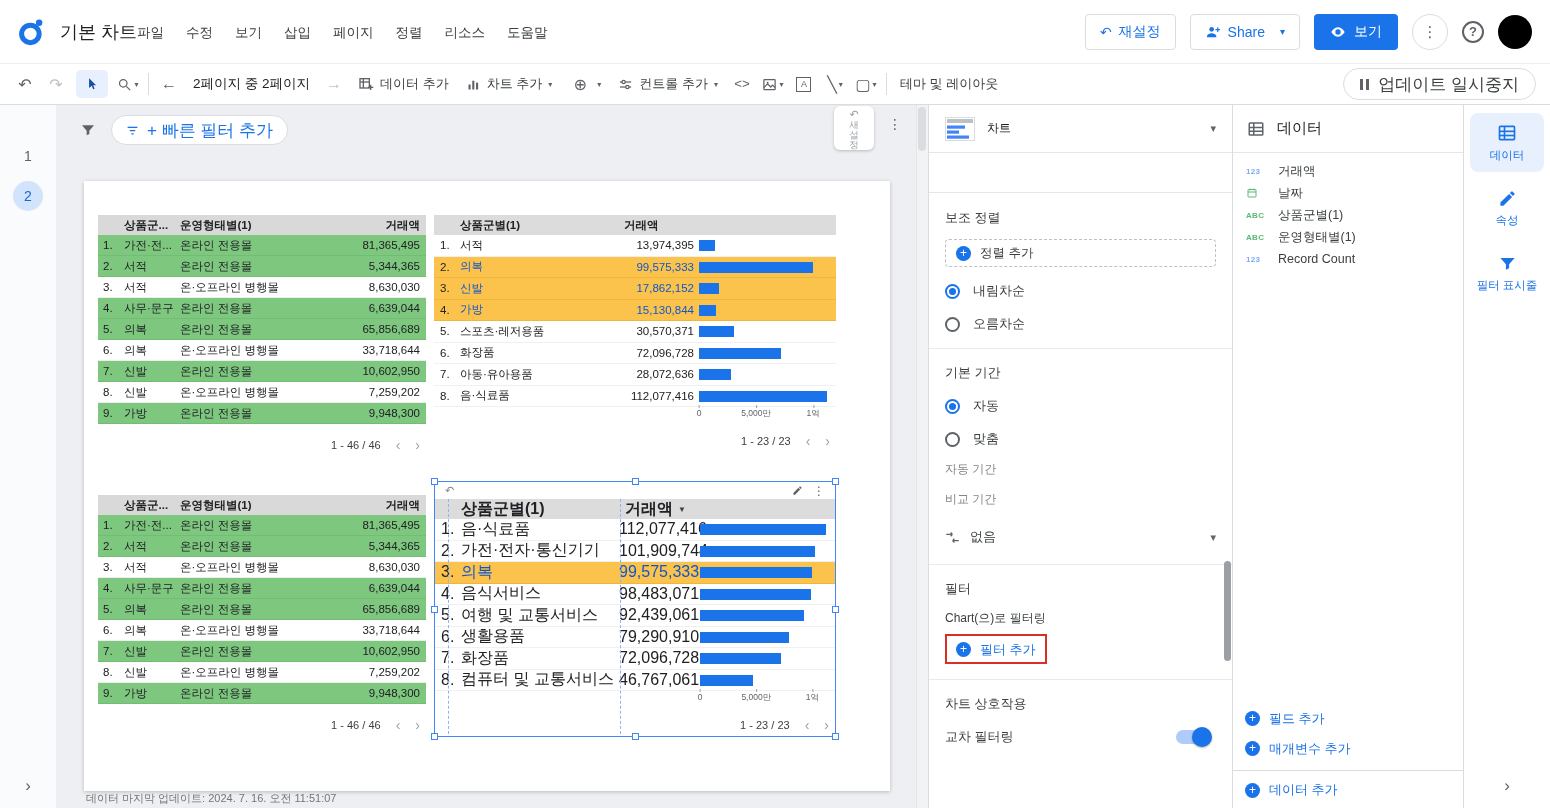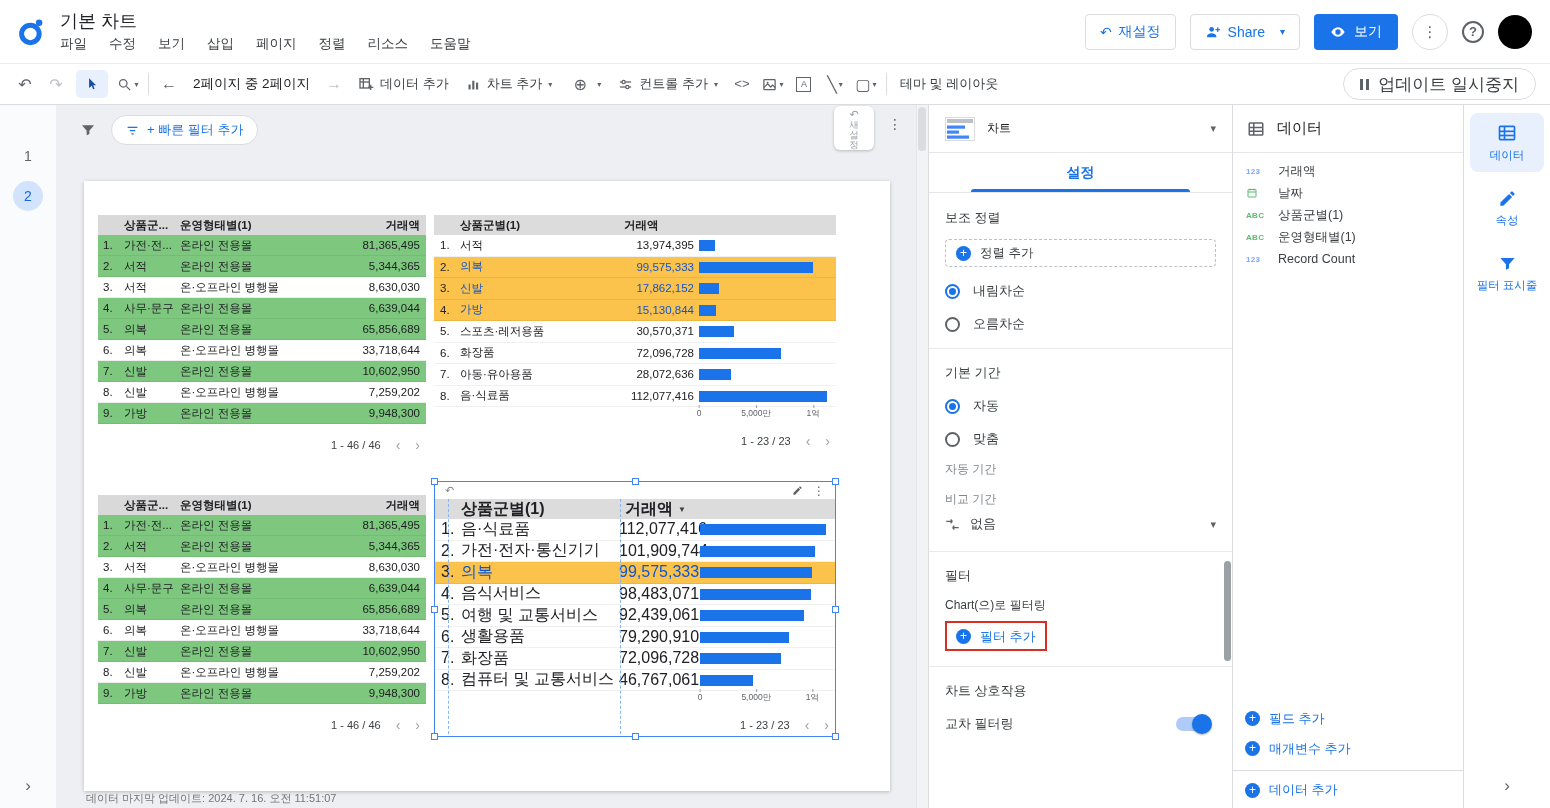--- a/index.html
+++ b/index.html
@@ -3,21 +3,21 @@
 <meta charset="utf-8">
 <style>
   * { box-sizing: border-box; margin: 0; padding: 0; }
   html,body { width:1550px; height:808px; overflow:hidden; background:#fff;
     font-family:"Liberation Sans","DejaVu Sans",sans-serif; color:#202124; cursor:default; }
   button { font-family:inherit; cursor:pointer; }
 
   
   .app-header{height:64px;display:flex;align-items:center;padding:0 18px 0 12px;border-bottom:1px solid #eceef0;background:#fff;}
   .logo{width:38px;height:38px;margin-right:10px;flex:none;display:flex;align-items:center;justify-content:center;}
-  .title-block{display:flex;flex-direction:column;justify-content:space-between;}
+  .title-block{display:flex;flex-direction:row;justify-content:space-between;}
   .doc-title{font-size:18px;line-height:22px;color:#202124;}
   .menubar{display:flex;gap:22px;font-size:13.5px;color:#3c4043;margin-top:3px;}
   .menu-item{cursor:pointer;}
   .hdr-spacer{flex:1;}
   .hdr-right{display:flex;align-items:center;gap:14px;}
   .btn-outline{height:36px;display:flex;align-items:center;gap:7px;border:1px solid #dadce0;border-radius:4px;background:#fff;color:#1a73e8;font-size:14px;padding:0 14px;}
   .btn-outline .caret{font-size:10px;color:#1a73e8;padding-left:8px;}
   .btn-primary{height:36px;display:flex;align-items:center;gap:8px;border:none;border-radius:4px;background:#1a73e8;color:#fff;font-size:14px;padding:0 16px;}
   .kebab-ring{width:36px;height:36px;border:1px solid #dadce0;border-radius:50%;display:flex;align-items:center;justify-content:center;color:#5f6368;font-size:15px;}
   .help-btn{width:22px;height:22px;border:2px solid #5f6368;border-radius:50%;color:#5f6368;font-size:13px;font-weight:bold;display:flex;align-items:center;justify-content:center;background:#fff;}
@@ -43,21 +43,21 @@
   .page-rail{width:56px;background:#fafbfc;position:relative;flex:none;padding-top:26px;}
   .page-num{width:30px;height:30px;margin:10px auto;display:flex;align-items:center;justify-content:center;border-radius:50%;font-size:14px;color:#5f6368;}
   .page-num.current{background:#d2e3fc;color:#1967d2;}
   .rail-expand{position:absolute;bottom:12px;left:0;right:0;text-align:center;color:#5f6368;font-size:17px;}
 
   .canvas-area{flex:1;background:#edeff2;position:relative;overflow:hidden;}
   .v-track{position:absolute;top:0;right:0;bottom:0;width:12px;background:#f1f3f4;border-left:1px solid #e4e6e9;}
   .v-thumb{position:absolute;top:2px;right:2px;width:8px;height:44px;background:#dadce0;border-radius:4px;}
 
   .filter-bar{position:absolute;left:24px;top:10px;display:flex;align-items:center;gap:15px;z-index:2;}
-  .quick-pill{height:30px;border:1px solid #dadce0;border-radius:16px;background:#fff;display:flex;align-items:center;gap:8px;padding:0 14px;color:#1a73e8;font-size:13px;}
+  .quick-pill{height:30px;border:1px solid #dadce0;border-radius:16px;background:#fff;display:flex;align-items:center;gap:8px;padding:0 14px;color:#1a73e8;font-size:17px;}
 
   .mini-panel{position:absolute;top:1px;right:54px;width:40px;height:44px;background:#fff;border-radius:6px;box-shadow:0 1px 3px rgba(60,64,67,.3);display:flex;flex-direction:column;align-items:center;padding-top:2px;z-index:3;}
   .mp-undo{color:#9aa0a6;font-size:11px;line-height:12px;}
   .mp-text{width:13px;font-size:9.5px;line-height:10px;color:#9aa0a6;text-align:center;word-break:break-all;}
   .mini-kebab{position:absolute;top:11px;right:26px;color:#5f6368;font-size:14px;z-index:3;}
 
   .canvas-page{position:absolute;left:28px;top:76px;width:806px;height:610px;background:#fff;box-shadow:0 1px 4px rgba(0,0,0,.22);}
   .canvas-footer{position:absolute;left:30px;bottom:2px;font-size:11px;color:#757575;}
 
   
@@ -110,21 +110,21 @@
   .pp-body{padding:16px;overflow:hidden;}
   .pp-label{font-size:13px;color:#3c4043;margin-bottom:12px;}
   .pp-sub{font-size:12px;color:#80868b;margin-top:13px;}
   .dashed-btn{width:100%;height:28px;border:1px dashed #bdc1c6;border-radius:4px;background:#fff;display:flex;align-items:center;gap:9px;padding:0 10px;font-size:12.5px;color:#3c4043;}
   .addc{width:15px;height:15px;border-radius:50%;background:#1a73e8;color:#fff;font-size:12px;line-height:15px;text-align:center;flex:none;}
   .radio-row{display:flex;align-items:center;gap:13px;margin-top:15px;font-size:13px;color:#3c4043;cursor:pointer;}
   .radio{width:15px;height:15px;border:2px solid #5f6368;border-radius:50%;position:relative;flex:none;}
   .radio.sel{border-color:#1a73e8;}
   .radio.sel::after{content:"";position:absolute;inset:2px;border-radius:50%;background:#1a73e8;}
   .pp-hr{border:none;border-top:1px solid #e8eaed;margin:15px -16px;}
-  .dd-row{display:flex;align-items:center;gap:10px;margin-top:4px;font-size:13px;color:#3c4043;padding:3px 0;}
+  .dd-row{display:flex;align-items:center;gap:10px;margin-top:17px;font-size:13px;color:#3c4043;padding:3px 0;}
   .dd-row .pp-caret{margin-left:auto;}
   .red-box{display:inline-block;border:2px solid #d93025;padding:3px 9px;margin-top:7px;}
   .blue-link{display:inline-flex;align-items:center;gap:9px;background:none;border:none;color:#1a73e8;font-size:13px;}
   .toggle-row{display:flex;align-items:center;justify-content:space-between;margin-top:15px;font-size:13px;color:#3c4043;}
   .toggle{width:34px;height:14px;border-radius:8px;background:#aecbfa;position:relative;margin-right:6px;cursor:pointer;}
   .toggle::after{content:"";position:absolute;top:-3px;right:-2px;width:20px;height:20px;border-radius:50%;background:#1a73e8;box-shadow:0 1px 2px rgba(0,0,0,.3);}
   .pp-thumb{position:absolute;right:1px;top:456px;width:7px;height:100px;background:#9aa0a6;border-radius:4px;}
 
   
   .data-panel{width:231px;background:#fff;border-left:1px solid #dadce0;display:flex;flex-direction:column;flex:none;}
@@ -650,21 +650,20 @@
         <rect x="0.5" y="0.5" width="29" height="23" fill="#fff" stroke="#dadce0"></rect>
         <rect x="2" y="2" width="26" height="4" fill="#bdc1c6"></rect>
         <rect x="2" y="8.5" width="18" height="3.2" fill="#4285f4"></rect>
         <rect x="2" y="13.5" width="12" height="3.2" fill="#4285f4"></rect>
         <rect x="2" y="18.5" width="22" height="3.2" fill="#4285f4"></rect>
       </svg>
       <span class="pp-title">차트</span>
       <span class="pp-caret">▾</span>
     </div>
     <div class="pp-tabs">
-      <div class="pp-tab active">설정</div>
     </div>
     <div class="pp-body">
       <div class="pp-label">보조 정렬</div>
       <button class="dashed-btn">
         <span class="addc">+</span>
         <span>정렬 추가</span>
       </button>
       <label class="radio-row">
         <span class="radio sel"></span>
         <span>내림차순</span>

